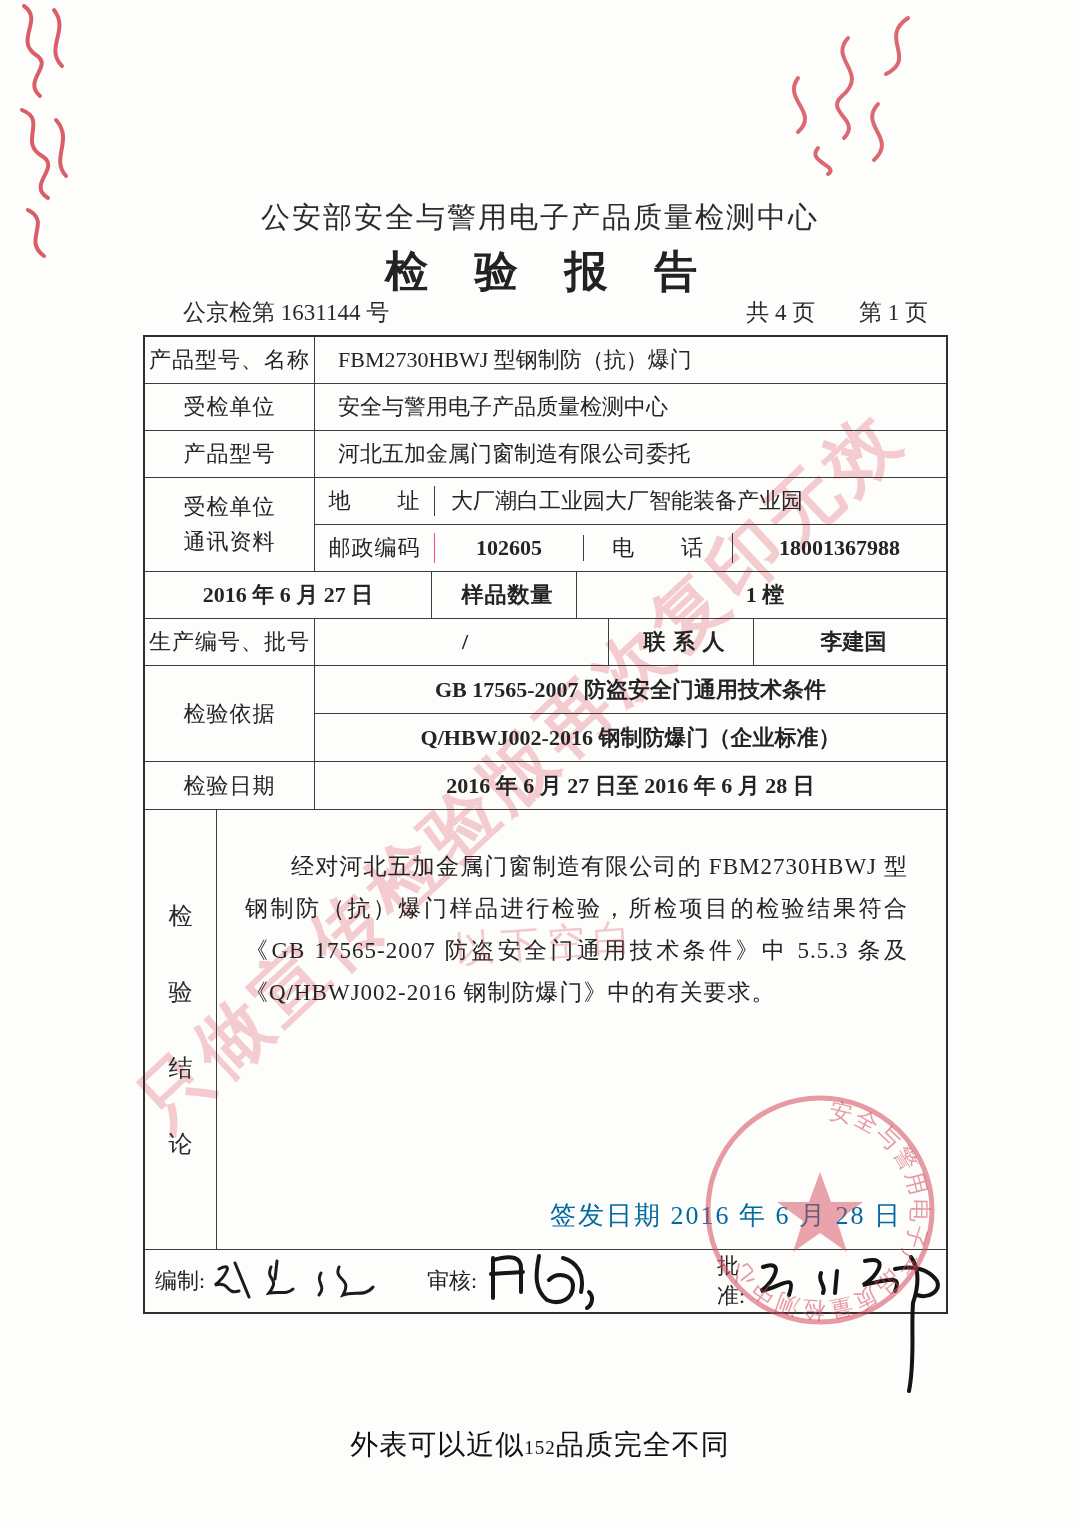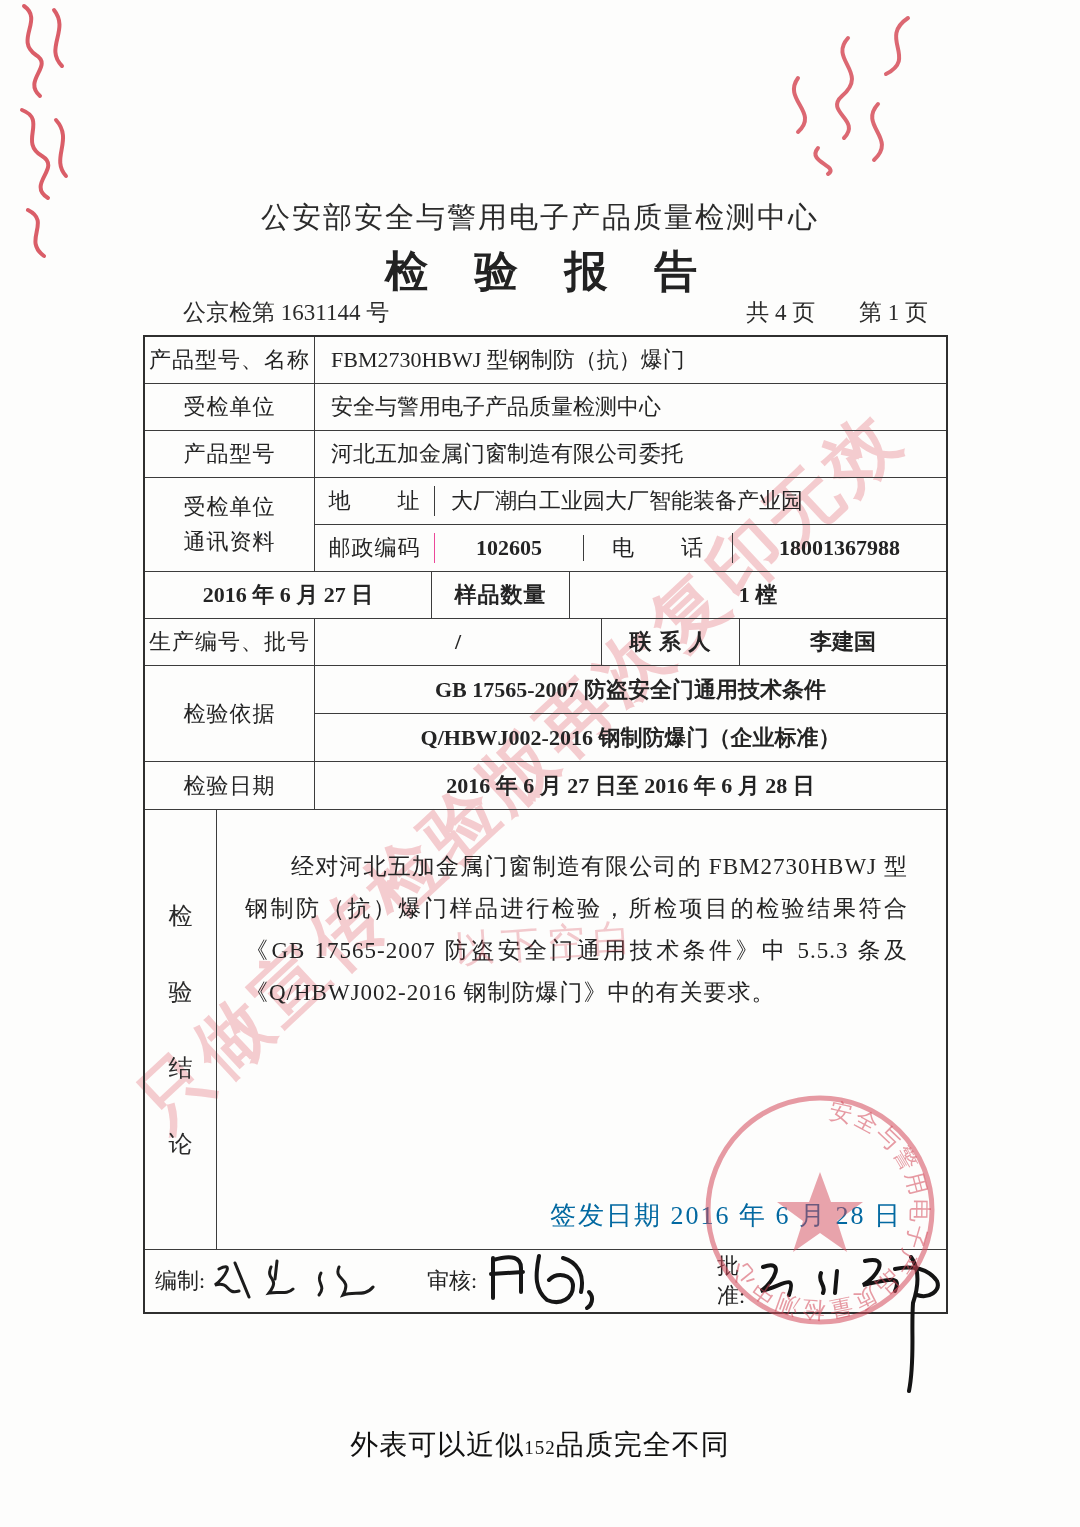--- a/index.html
+++ b/index.html
@@ -20,21 +20,21 @@
   .rpt-table{position:absolute;left:143px;top:335px;width:805px;
     border:2px solid #2f2f2f;box-sizing:border-box;background:transparent;}
   .tr{display:flex;border-bottom:1px solid #3c3c3c;box-sizing:border-box;}
   .tr:last-child{border-bottom:none;}
   .td{box-sizing:border-box;border-right:1px solid #3c3c3c;
     display:flex;align-items:center;font-size:22px;color:#242424;}
   .td:last-child{border-right:none;}
   .td.center{justify-content:center;text-align:center;font-weight:bold;}
   .td.label{justify-content:center;text-align:center;letter-spacing:1px;}
   .td.value{padding-left:16px;}
-  .h47{height:47px;} .h48{height:48px;} .h94{height:94px;} .h96{height:96px;}
+  .h47{height:47px;gap:7px;} .h48{height:48px;} .h94{height:94px;} .h96{height:96px;}
   .w170{width:170px;flex:none;} .w120{width:120px;flex:none;}
   .w149{width:149px;flex:none;} .w287{width:287px;flex:none;}
   .w138{width:138px;flex:none;font-weight:bold;}
   .grow{flex:1;}
   .stack{flex:1;display:flex;flex-direction:column;}
   .stack .sub{display:flex;flex:1;border-bottom:1px solid #3c3c3c;box-sizing:border-box;align-items:center;}
   .stack .sub:last-child{border-bottom:none;}
   .two-line{flex-direction:column;justify-content:center;line-height:1.55;}
   
   .concl-row{height:440px;align-items:stretch;}

